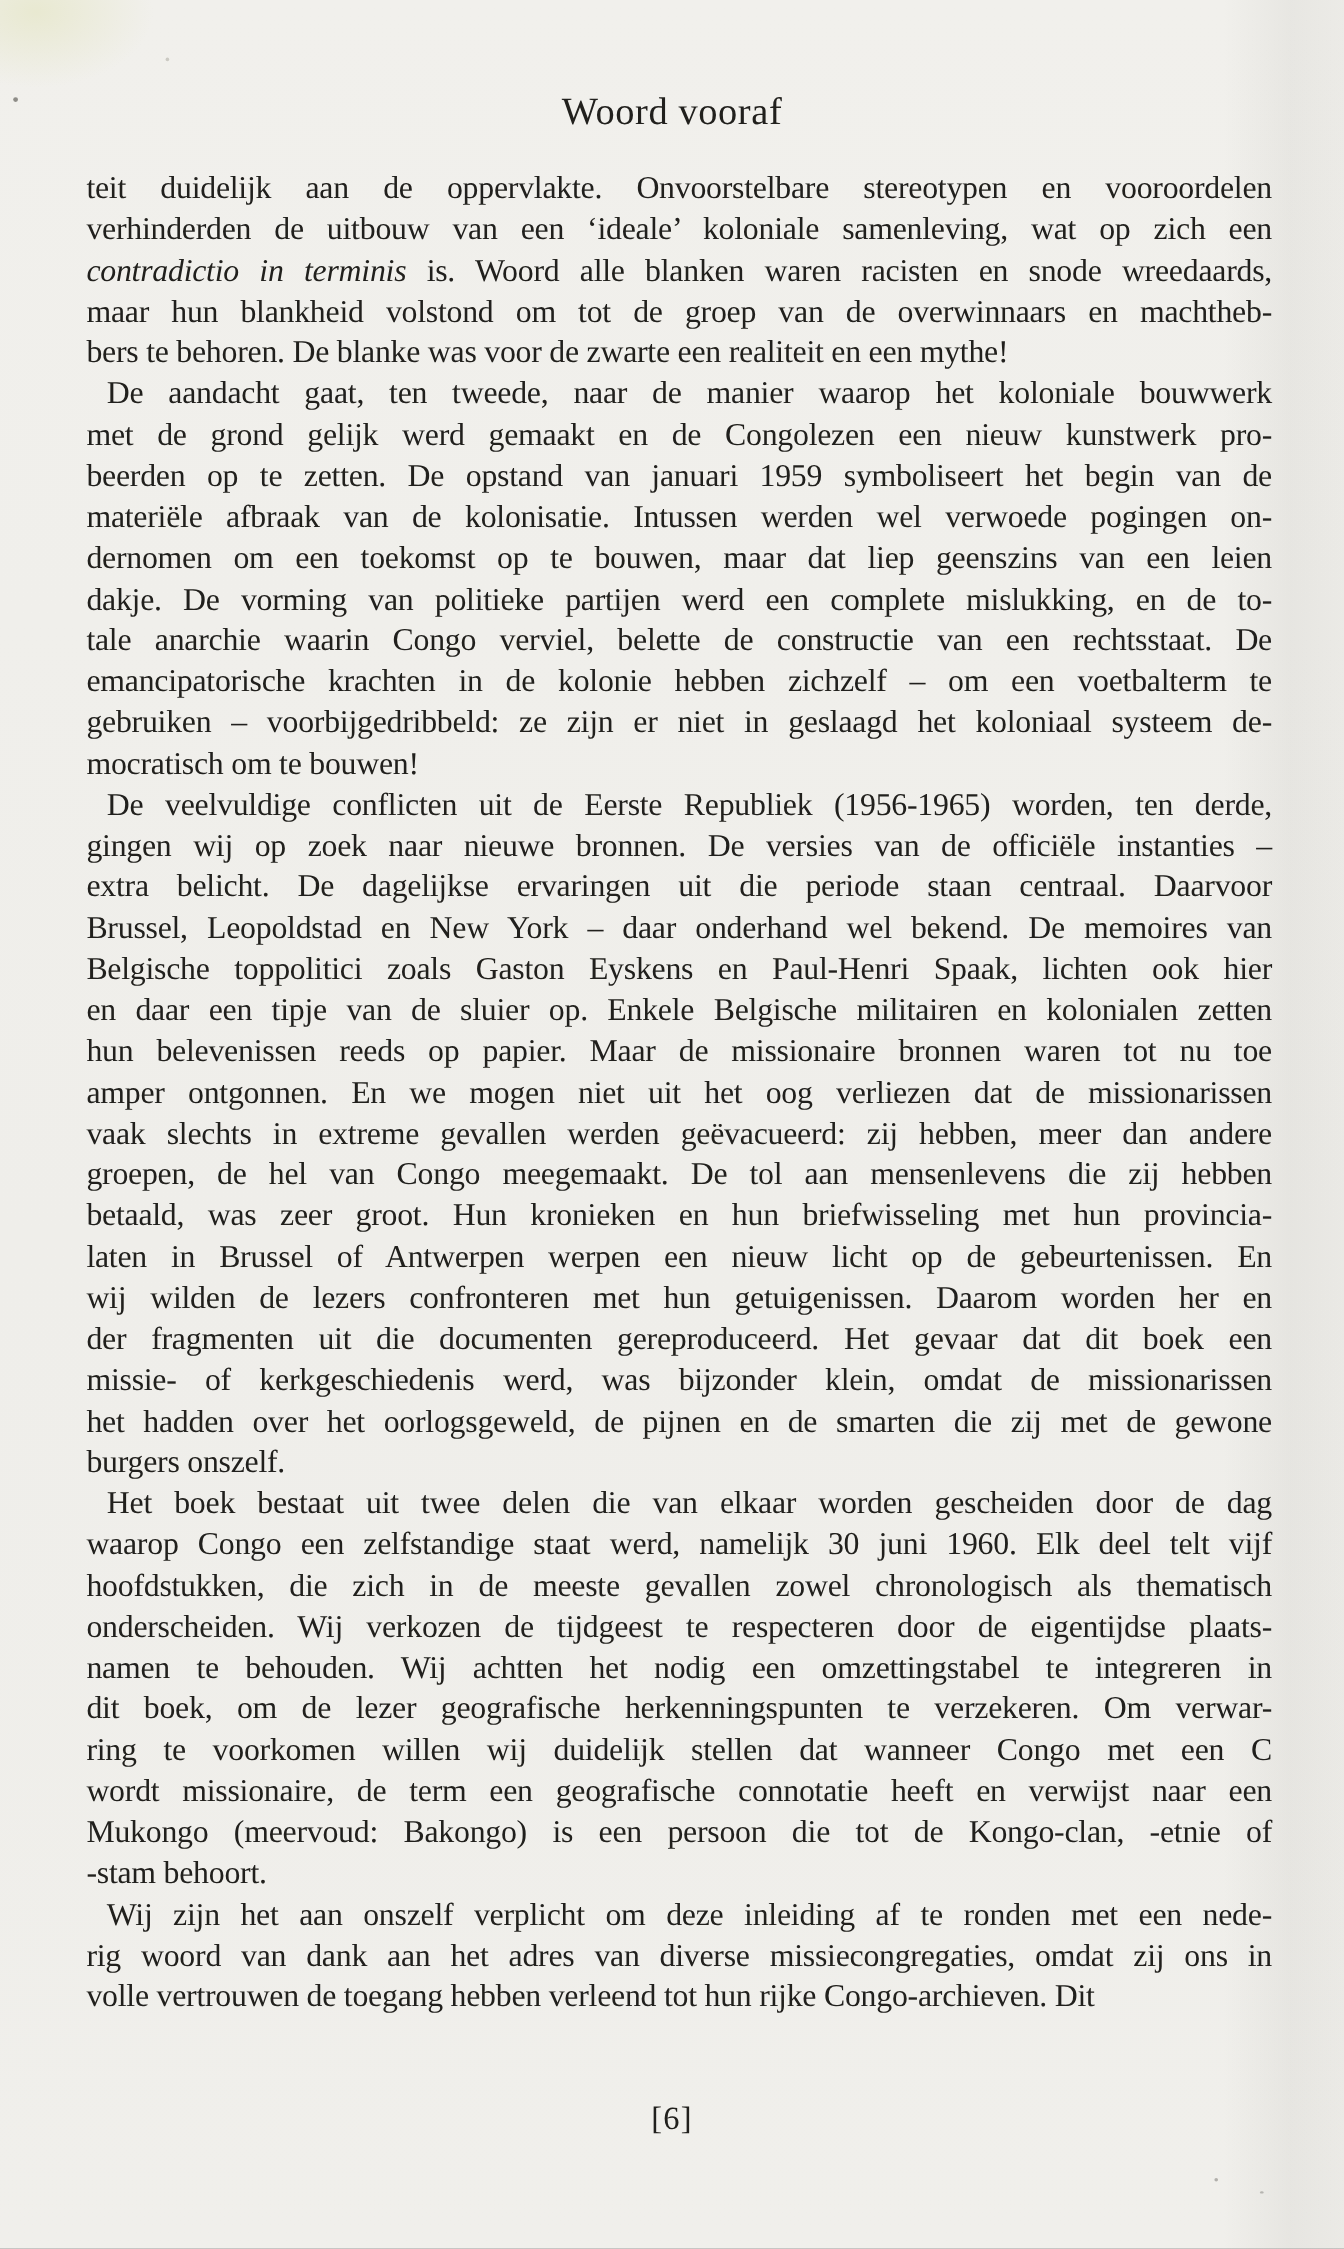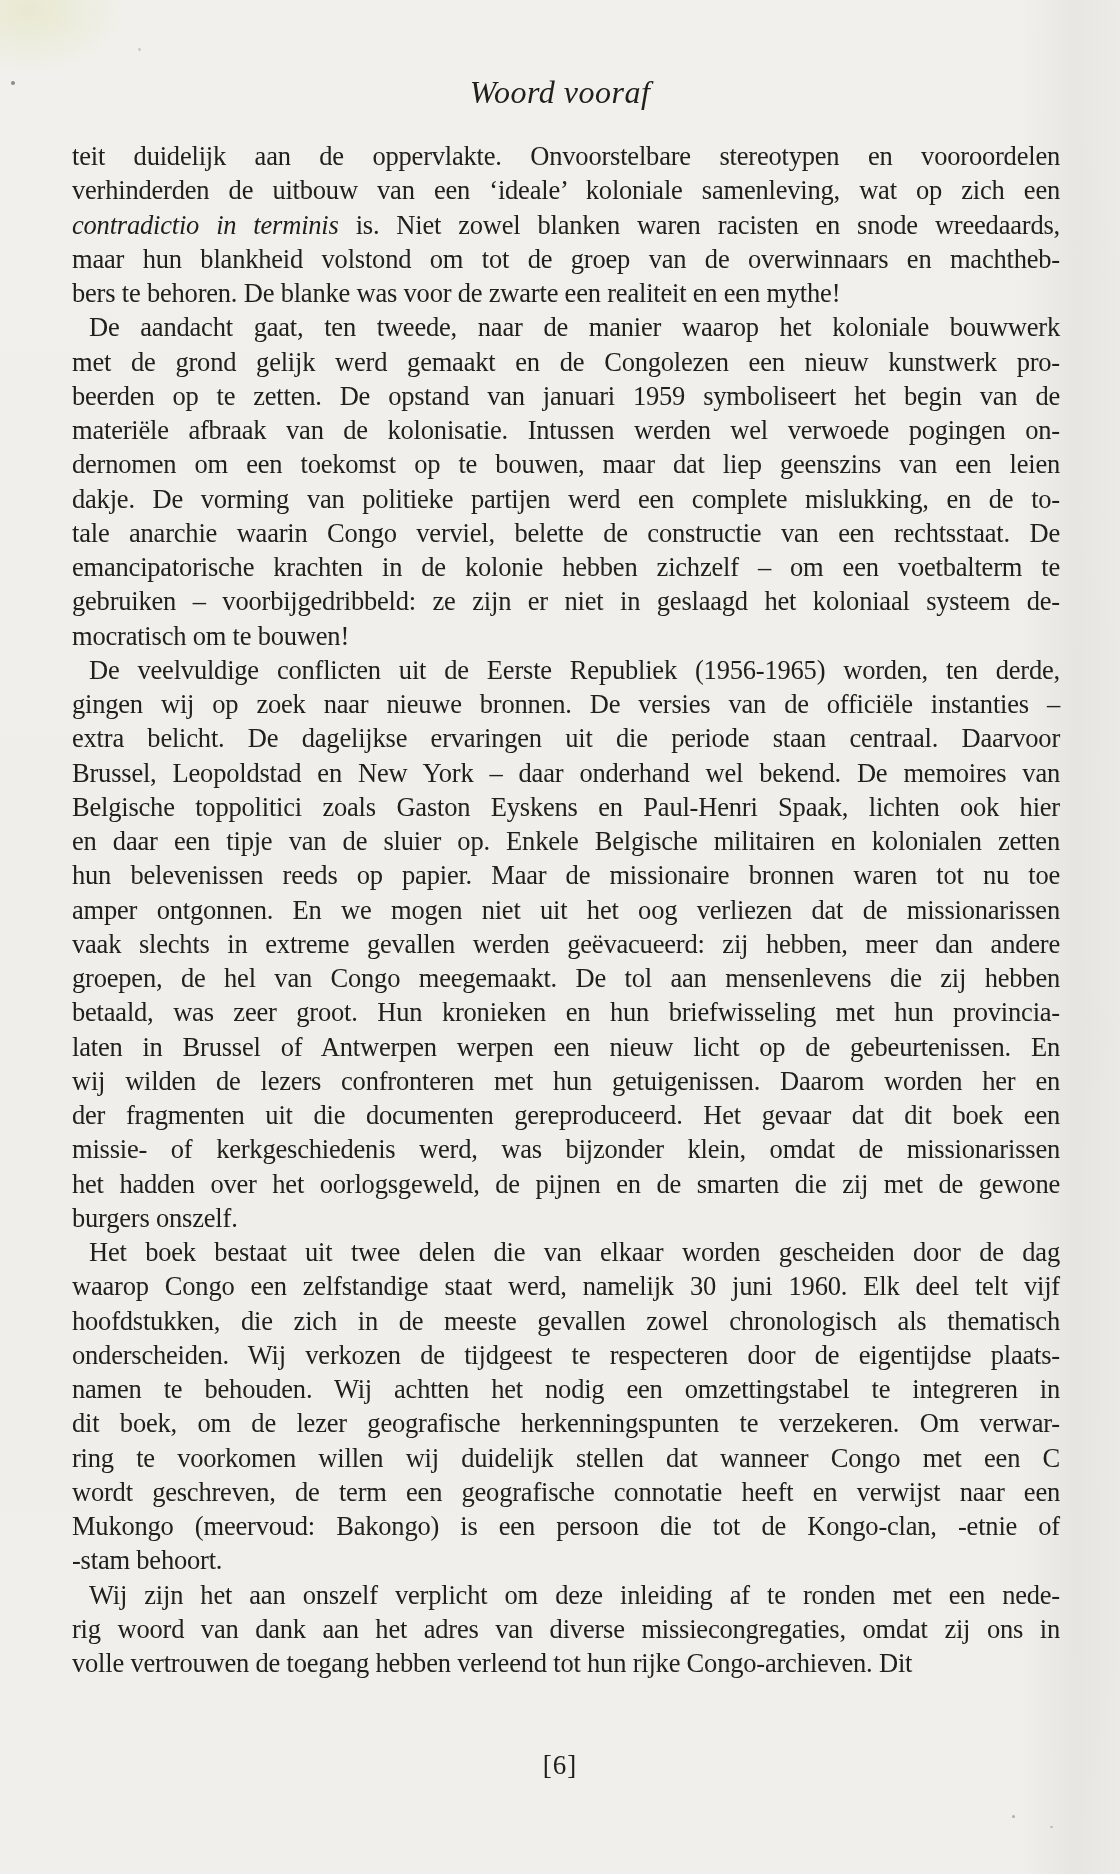--- a/index.html
+++ b/index.html
@@ -30,21 +30,20 @@
   .speck.s3 { left: 1050px; top: 1826px; width:3px; height:2px; background: rgba(60,58,52,0.3);}
   .speck.s4 { left: 138px; top: 48px; width:3px; height:3px; background: rgba(90,88,70,0.25);}
 
   .page-title {
     position: absolute;
     top: 74px;
     left: 0;
     width: 100%;
     margin: 0;
     text-align: center;
-    font-style: italic;
     font-weight: normal;
     font-size: 32px;
     letter-spacing: 0.5px;
   }
 
   .text-block {
     position: absolute;
     left: 72px;
     top: 139px;
     width: 988px;
@@ -83,21 +82,21 @@
   <div class="speck s1"></div>
   <div class="speck s2"></div>
   <div class="speck s3"></div>
   <div class="speck s4"></div>
 
   <h1 class="page-title">Woord vooraf</h1>
 
   <div class="text-block">
       <div class="line">teit duidelijk aan de oppervlakte. Onvoorstelbare stereotypen en vooroordelen</div>
       <div class="line">verhinderden de uitbouw van een ‘ideale’ koloniale samenleving, wat op zich een</div>
-      <div class="line"><span class="it">contradictio in terminis</span><span> is. Niet zowel blanken waren racisten en snode wreedaards,</span></div>
+      <div class="line"><span class="it">contradictio in terminis</span><span> is. Woord alle blanken waren racisten en snode wreedaards,</span></div>
       <div class="line">maar hun blankheid volstond om tot de groep van de overwinnaars en machtheb-</div>
       <div class="line last">bers te behoren. De blanke was voor de zwarte een realiteit en een mythe!</div>
       <div class="line indent">De aandacht gaat, ten tweede, naar de manier waarop het koloniale bouwwerk</div>
       <div class="line">met de grond gelijk werd gemaakt en de Congolezen een nieuw kunstwerk pro-</div>
       <div class="line">beerden op te zetten. De opstand van januari 1959 symboliseert het begin van de</div>
       <div class="line">materiële afbraak van de kolonisatie. Intussen werden wel verwoede pogingen on-</div>
       <div class="line">dernomen om een toekomst op te bouwen, maar dat liep geenszins van een leien</div>
       <div class="line">dakje. De vorming van politieke partijen werd een complete mislukking, en de to-</div>
       <div class="line">tale anarchie waarin Congo verviel, belette de constructie van een rechtsstaat. De</div>
       <div class="line">emancipatorische krachten in de kolonie hebben zichzelf – om een voetbalterm te</div>
@@ -120,21 +119,21 @@
       <div class="line">missie- of kerkgeschiedenis werd, was bijzonder klein, omdat de missionarissen</div>
       <div class="line">het hadden over het oorlogsgeweld, de pijnen en de smarten die zij met de gewone</div>
       <div class="line last">burgers onszelf.</div>
       <div class="line indent">Het boek bestaat uit twee delen die van elkaar worden gescheiden door de dag</div>
       <div class="line">waarop Congo een zelfstandige staat werd, namelijk 30 juni 1960. Elk deel telt vijf</div>
       <div class="line">hoofdstukken, die zich in de meeste gevallen zowel chronologisch als thematisch</div>
       <div class="line">onderscheiden. Wij verkozen de tijdgeest te respecteren door de eigentijdse plaats-</div>
       <div class="line">namen te behouden. Wij achtten het nodig een omzettingstabel te integreren in</div>
       <div class="line">dit boek, om de lezer geografische herkenningspunten te verzekeren. Om verwar-</div>
       <div class="line">ring te voorkomen willen wij duidelijk stellen dat wanneer Congo met een C</div>
-      <div class="line">wordt geschreven, de term een geografische connotatie heeft en verwijst naar een</div>
+      <div class="line">wordt missionaire, de term een geografische connotatie heeft en verwijst naar een</div>
       <div class="line">Mukongo (meervoud: Bakongo) is een persoon die tot de Kongo-clan, -etnie of</div>
       <div class="line last">-stam behoort.</div>
       <div class="line indent">Wij zijn het aan onszelf verplicht om deze inleiding af te ronden met een nede-</div>
       <div class="line">rig woord van dank aan het adres van diverse missiecongregaties, omdat zij ons in</div>
       <div class="line last">volle vertrouwen de toegang hebben verleend tot hun rijke Congo-archieven. Dit</div>
     </div>
 
   <div class="page-number">[6]</div>
 </div>
 

